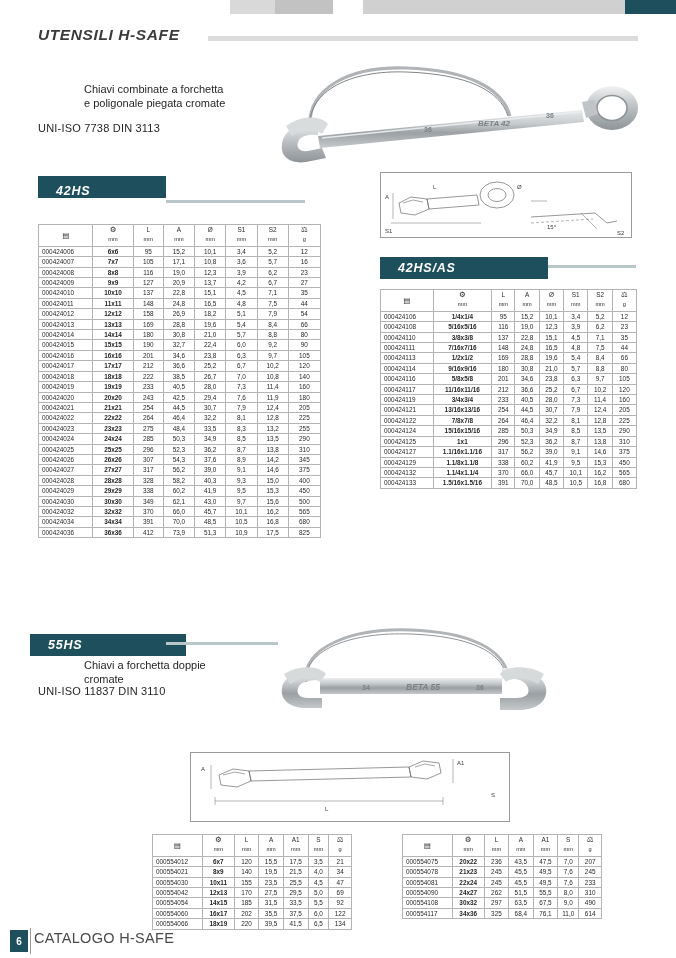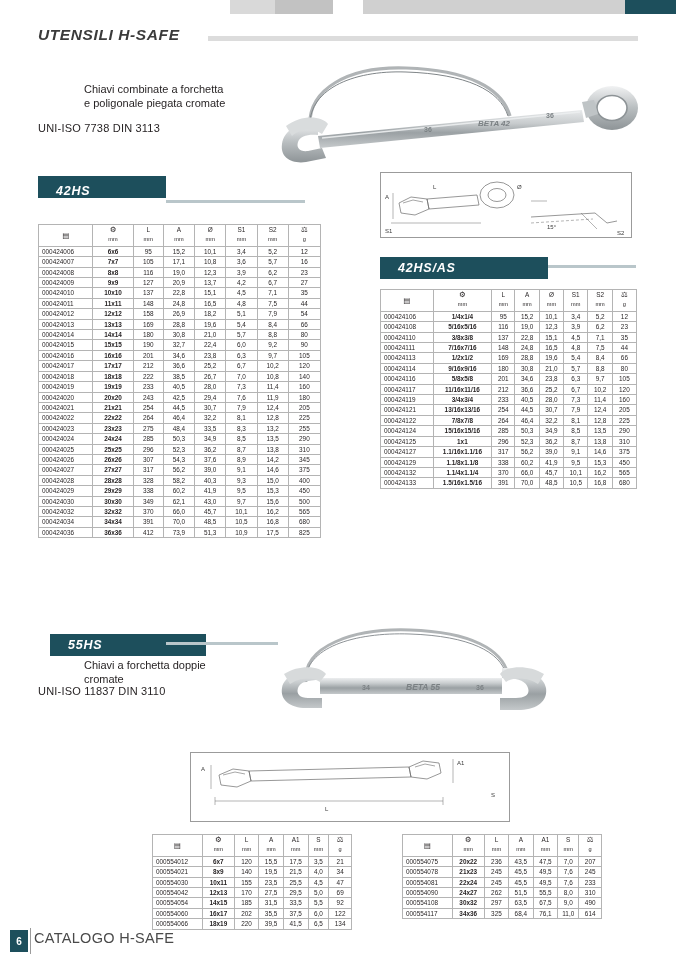--- a/index.html
+++ b/index.html
@@ -642,21 +642,21 @@
         <td>391</td>
         <td>70,0</td>
         <td>48,5</td>
         <td>10,5</td>
         <td>16,8</td>
         <td>680</td>
       </tr>
     </tbody>
 </table>
 
-<div class="sect" style="left:50px; top:634px; width:156px;">
+<div class="sect" style="left:30px; top:634px; width:156px;">
   <span>55HS</span>
 </div>
 <div class="sect-rule" style="left:166px; top:642px; width:112px;"></div>
 
 <div class="desc" style="left:38px; top:658px; width:180px;">Chiavi a forchetta doppie<br>cromate</div>
 <div class="norm" style="left:38px; top:685px;">UNI-ISO 11837  DIN 3110</div>
 
 <div class="prodimg" style="left:250px; top:620px; width:330px; height:100px;">
   <svg width="330" height="100" viewBox="0 0 330 100">
     <defs>

